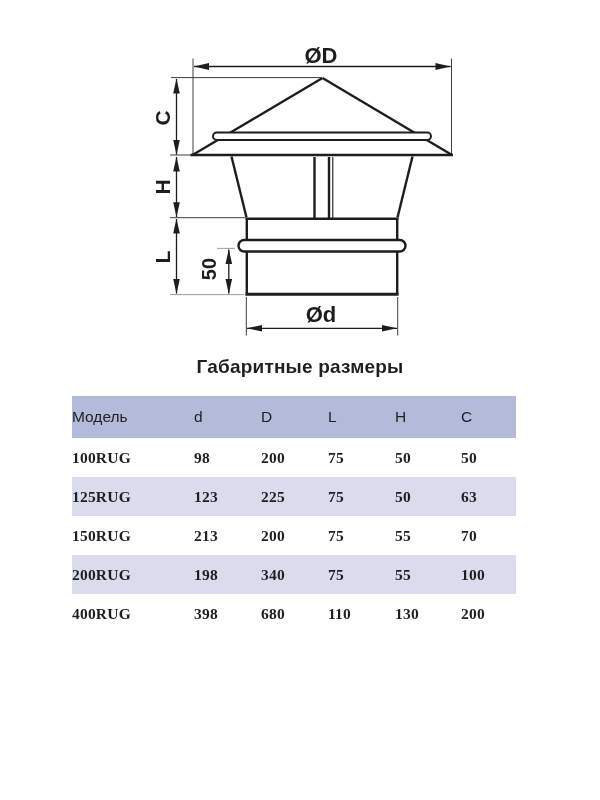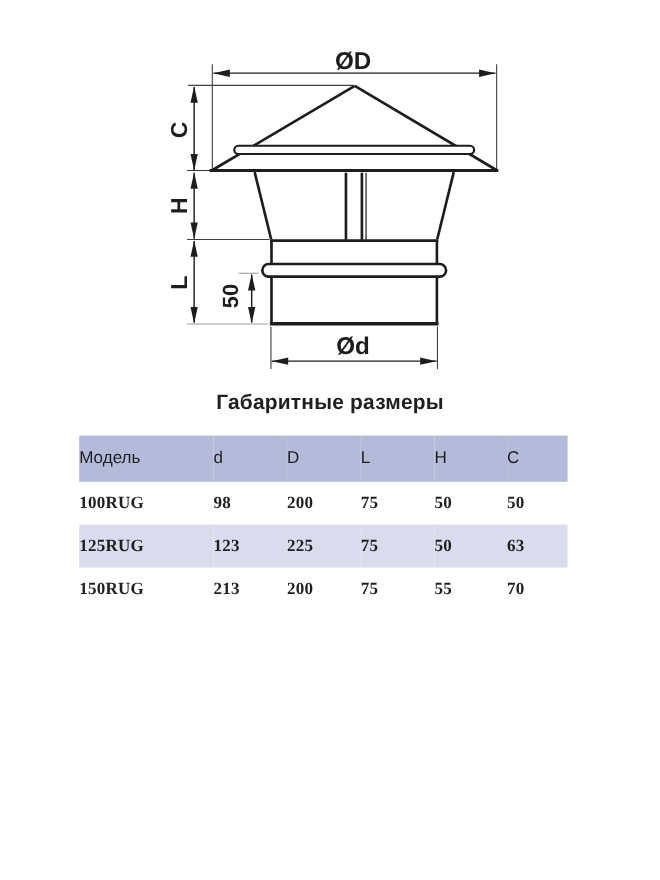--- a/index.html
+++ b/index.html
@@ -129,16 +129,32 @@
         <td>63</td>
       </tr>
       <tr>
         <td>150RUG</td>
         <td>213</td>
         <td>200</td>
         <td>75</td>
         <td>55</td>
         <td>70</td>
       </tr>
+      <tr>
+        <td>200RUG</td>
+        <td>198</td>
+        <td>340</td>
+        <td>75</td>
+        <td>55</td>
+        <td>100</td>
+      </tr>
+      <tr>
+        <td>400RUG</td>
+        <td>398</td>
+        <td>680</td>
+        <td>110</td>
+        <td>130</td>
+        <td>200</td>
+      </tr>
     </tbody>
   </table>
 
 </div>
 
 </body></html>

